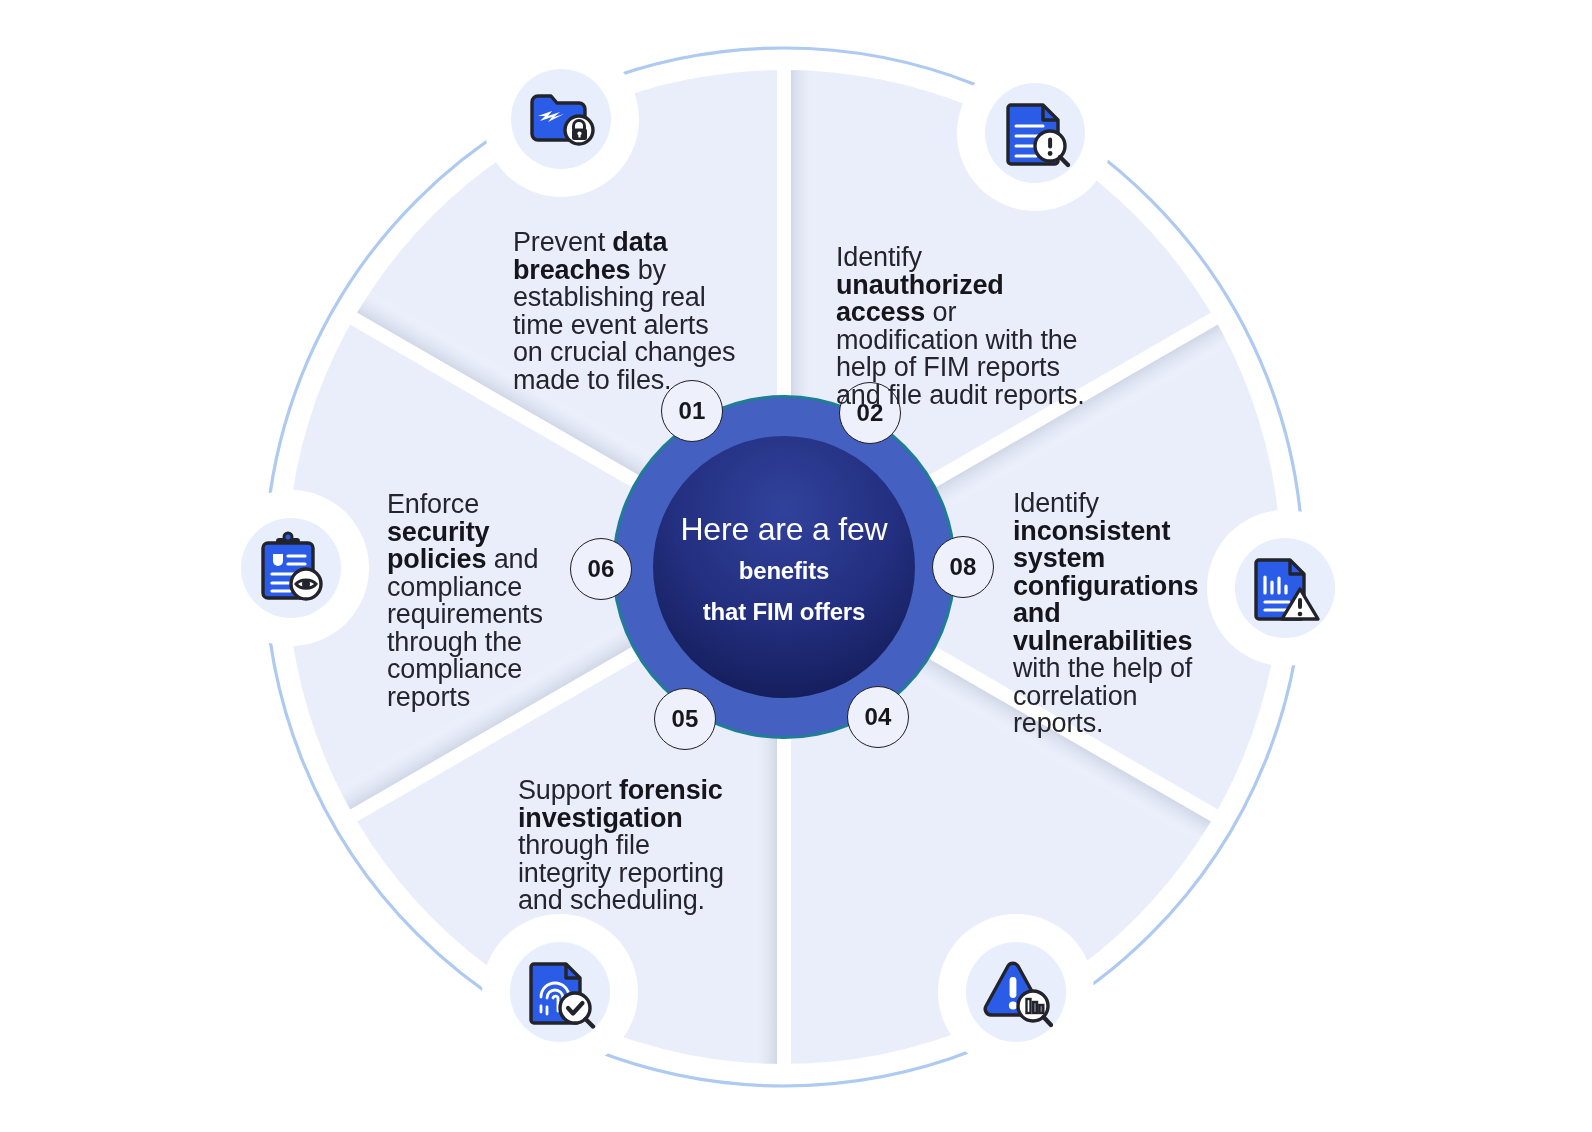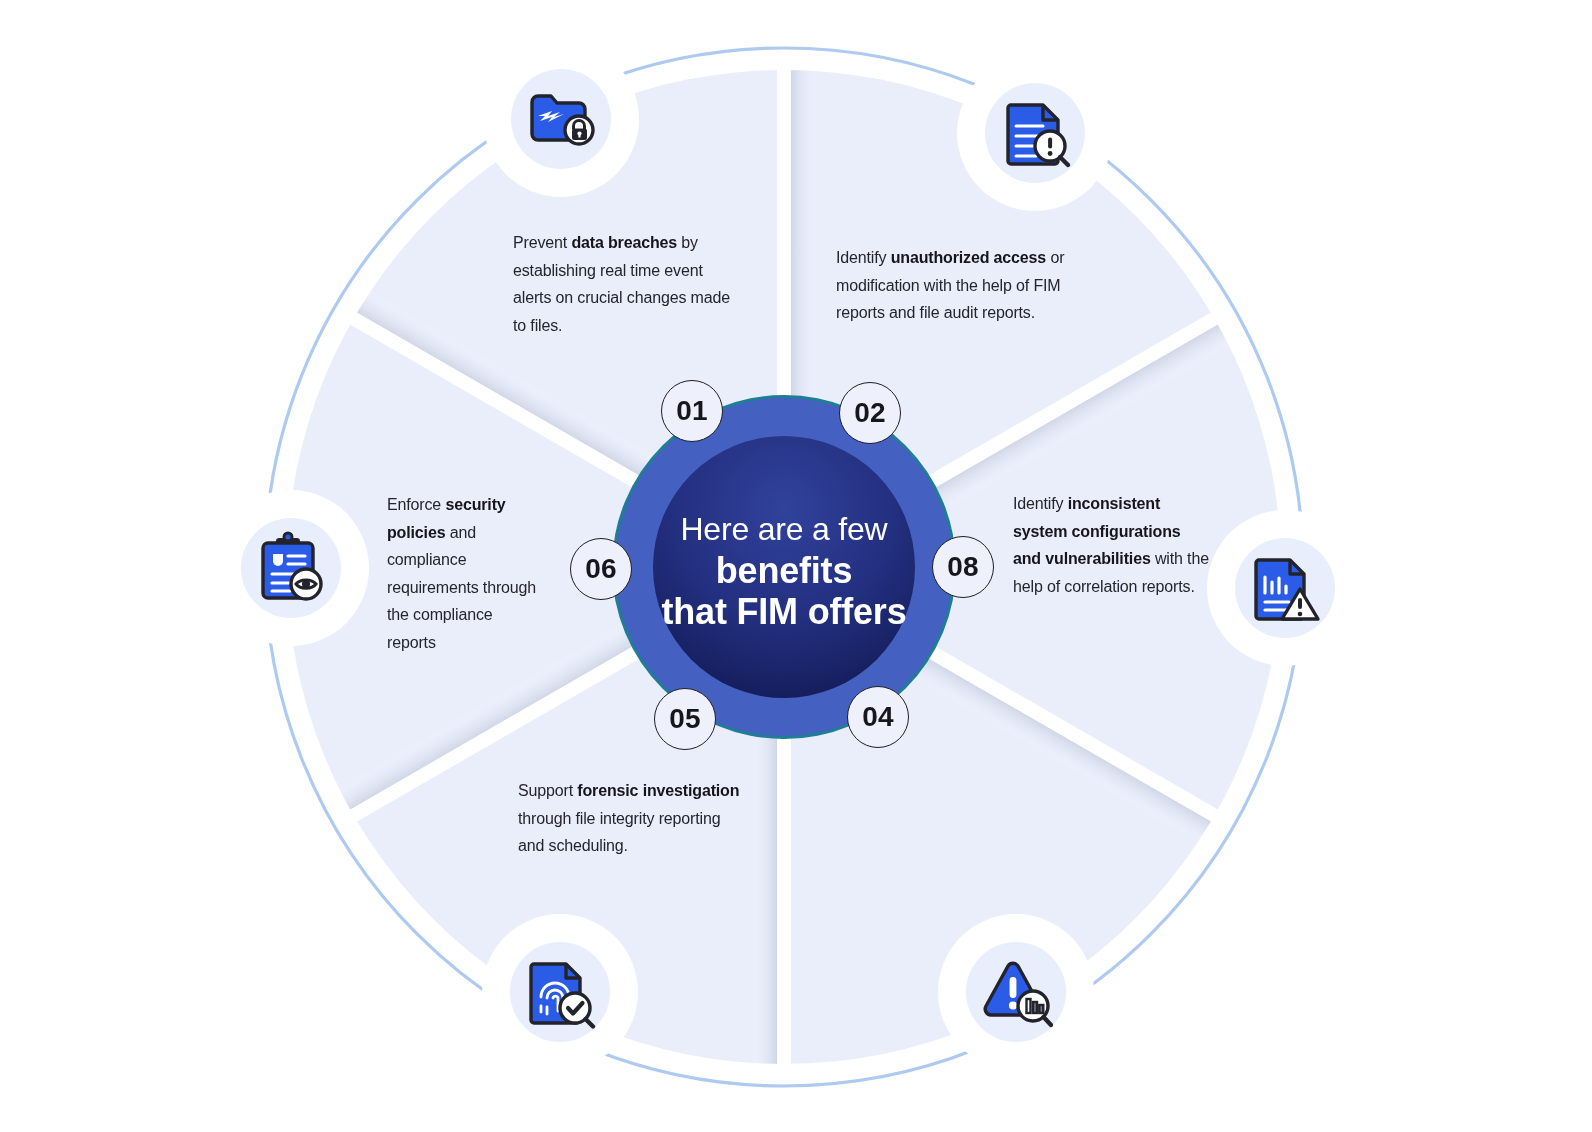--- a/index.html
+++ b/index.html
@@ -46,48 +46,48 @@
     color: #ffffff;
     pointer-events: none;
   }
   .hub-line-1 {
     font-size: 32px;
     font-weight: 400;
     line-height: 41px;
     letter-spacing: -0.2px;
   }
   .hub-line-2, .hub-line-3 {
-    font-size: 36px;
+    font-size: 24px;
     font-weight: 700;
     line-height: 41px;
     letter-spacing: -0.2px;
   }
 
   
   .num-badge {
     position: absolute;
     width: 62px;
     height: 62px;
     border-radius: 50%;
     background: #eef1fb;
     border: 1.6px solid #1d1d24;
     display: flex;
     align-items: center;
     justify-content: center;
-    font-size: 28px;
+    font-size: 24px;
     font-weight: 700;
     color: #16161c;
     letter-spacing: 0.2px;
     box-sizing: border-box;
   }
 
   
   .seg-text {
     position: absolute;
-    font-size: 16px;
+    font-size: 27px;
     line-height: 27.5px;
     color: #24242c;
     letter-spacing: -0.15px;
   }
   .seg-text b { font-weight: 700; color: #15151b; }
 
   
   .icon-bubble {
     position: absolute;
     width: 100px;

